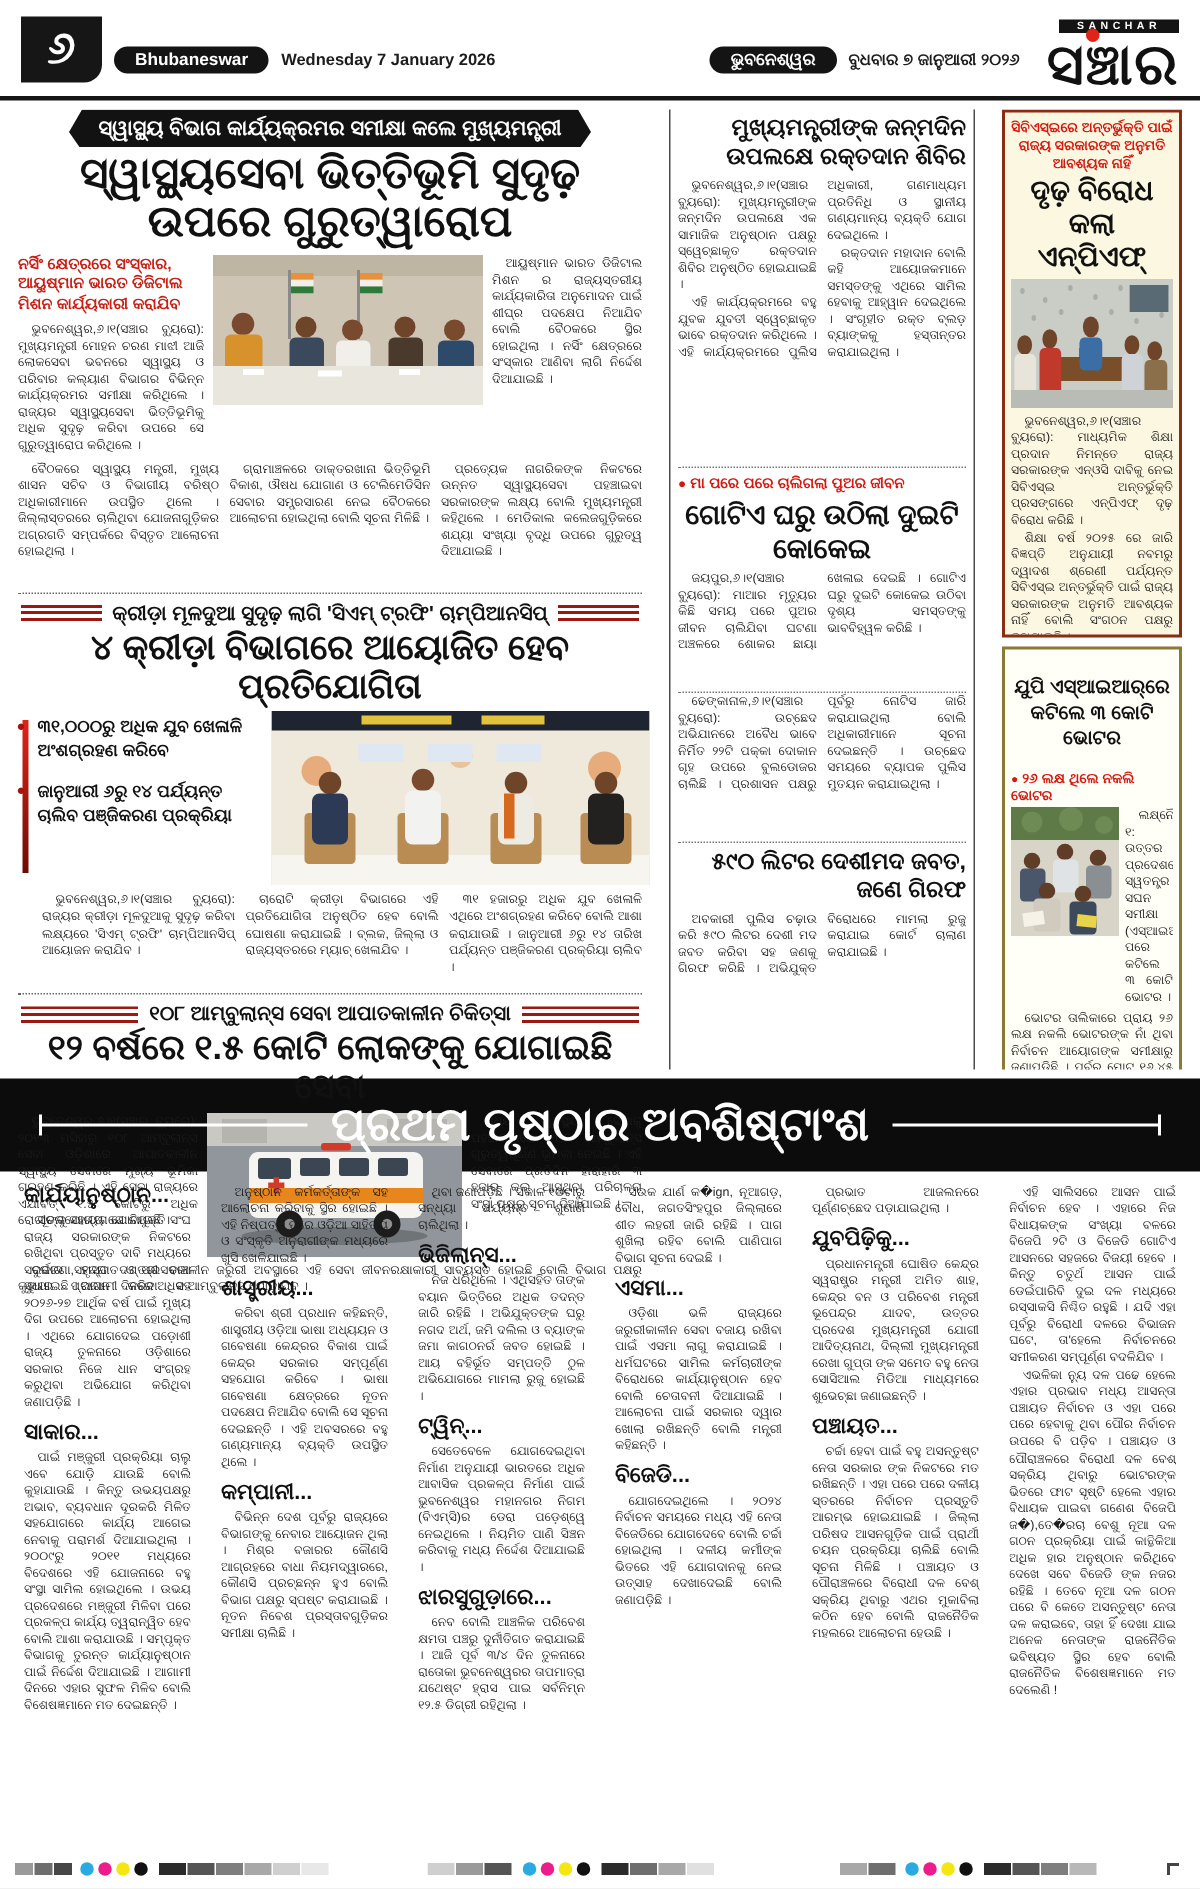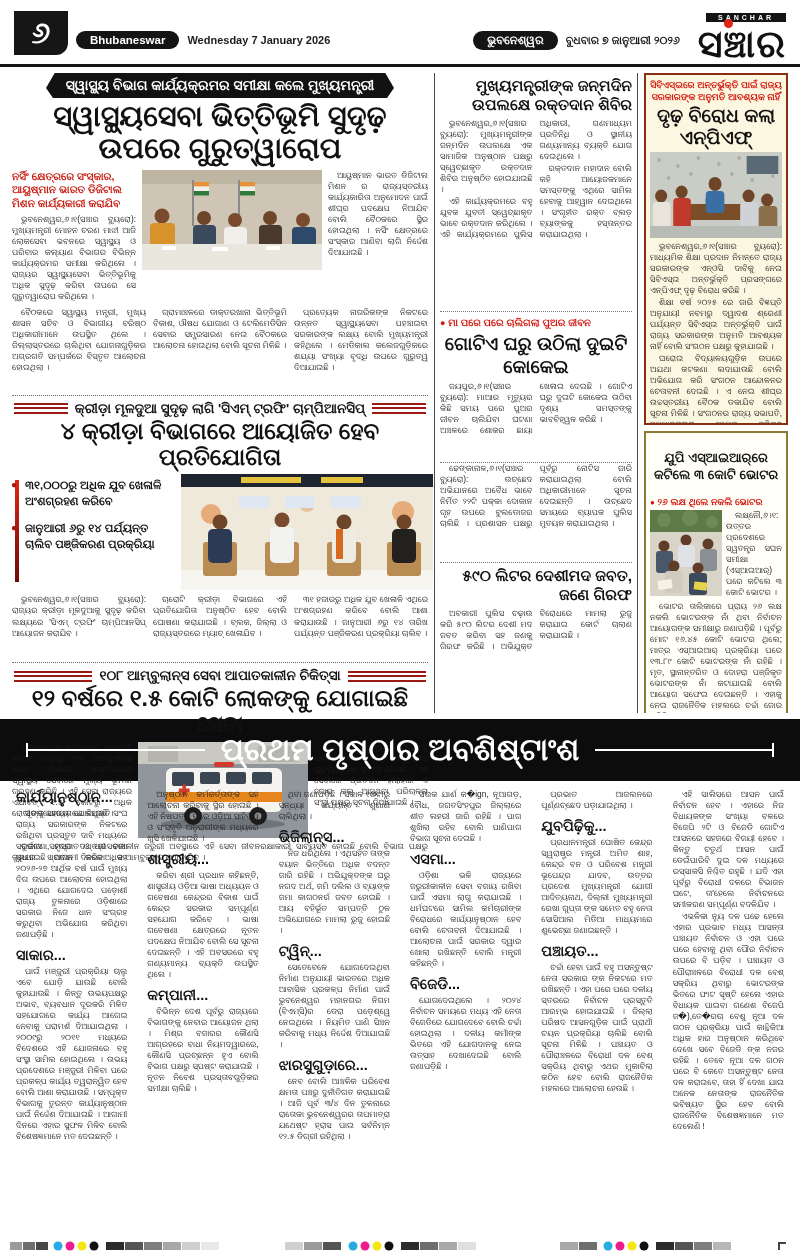--- a/index.html
+++ b/index.html
@@ -13,21 +13,21 @@
   .pill{background:#141414;color:#fff;border-radius:11px;padding:3px 14px;font-weight:700;font-size:11.5px;white-space:nowrap;}
   .hd-date{font-weight:700;font-size:11px;color:#1c1c1c;white-space:nowrap;}
   .hd-date-od{font-weight:700;font-size:11px;color:#1c1c1c;white-space:nowrap;}
   .masthead{position:relative;margin-left:10px;padding-top:8px;}
   .mast-text{font-size:38px;font-weight:700;letter-spacing:1px;line-height:1;}
   .mast-chip{position:absolute;top:-4px;right:0;background:#141414;color:#fff;font-size:7px;
              letter-spacing:3px;padding:1px 12px;font-weight:700;}
   .mast-dot{position:absolute;top:2px;left:26px;width:9px;height:9px;border-radius:50%;background:#e02417;}
   .rule{height:3px;background:#151515;}
   
-  .cols{display:flex;gap:6px;padding:6px 12px 2px 12px;height:648px;box-sizing:border-box;}
+  .cols{display:flex;gap:18px;padding:6px 12px 2px 12px;height:648px;box-sizing:border-box;}
   .colL{width:416px;flex:none;}
   .colM{width:192px;flex:none;border-left:1px solid #4a4a4a;border-right:1px solid #4a4a4a;padding:0 5px;overflow:hidden;}
   .colR{flex:1;overflow:hidden;}
   .body,.bpara{font-size:8.3px;line-height:1.33;text-align:justify;color:#1b1b1b;}
   .bpara{text-indent:9px;margin:0 0 1px 0;}
   
   .kicker-black{background:#121212;color:#fff;font-size:14px;font-weight:700;text-align:center;
                 padding:4px 10px;margin:0 34px 3px 34px;border-radius:4px;
                 clip-path:polygon(0 60%,2.5% 0,97.5% 0,100% 60%,98% 100%,2% 100%);}
   .h-lead{font-size:29px;font-weight:700;text-align:center;line-height:1.1;margin:2px 0 5px 0;letter-spacing:0;}
@@ -43,21 +43,21 @@
   .kicker-lines{display:flex;align-items:center;gap:7px;margin:0 2px 2px 2px;}
   .kicker-lines .kl{flex:1;height:11px;background:repeating-linear-gradient(to bottom,#9c1812 0 2px,#fff 2px 4.5px);}
   .kicker-lines .kt{font-weight:700;font-size:13.5px;white-space:nowrap;}
   .h-sec{font-size:23px;font-weight:700;text-align:center;line-height:1.12;margin:1px 0 4px 0;}
   .a2row{display:flex;gap:8px;}
   .bullets{width:148px;flex:none;position:relative;padding-left:13px;padding-top:4px;}
   .bullets:before{content:"";position:absolute;left:3px;top:6px;bottom:8px;width:3.5px;
                   background:linear-gradient(#e02417,#6d0b05);}
   .bullet{font-weight:700;font-size:11.5px;line-height:1.35;margin:0 0 12px 0;position:relative;text-indent:0;text-align:left;color:#111;}
   .bullet:before{content:"●";color:#a8140c;position:absolute;left:-14px;top:0;font-size:10px;}
-  .a2 .cols3{height:62px;}
+  .a2 .cols3{height:62px;margin-left:16px;}
   .a3row{display:flex;gap:6px;}
   .a3left{width:120px;flex:none;}
   .a3right{flex:1;}
   
   .m-art{overflow:hidden;}
   .m-head{font-size:15.5px;font-weight:700;text-align:right;line-height:1.25;margin:3px 0;}
   .m-head-big{font-size:18.5px;font-weight:700;text-align:center;line-height:1.25;margin:3px 0;}
   .m-body{column-count:2;column-gap:7px;overflow:hidden;}
   .red-kicker{color:#d41910;font-weight:700;font-size:10px;margin-top:5px;}
   .red-kicker .dot{font-size:9px;}

